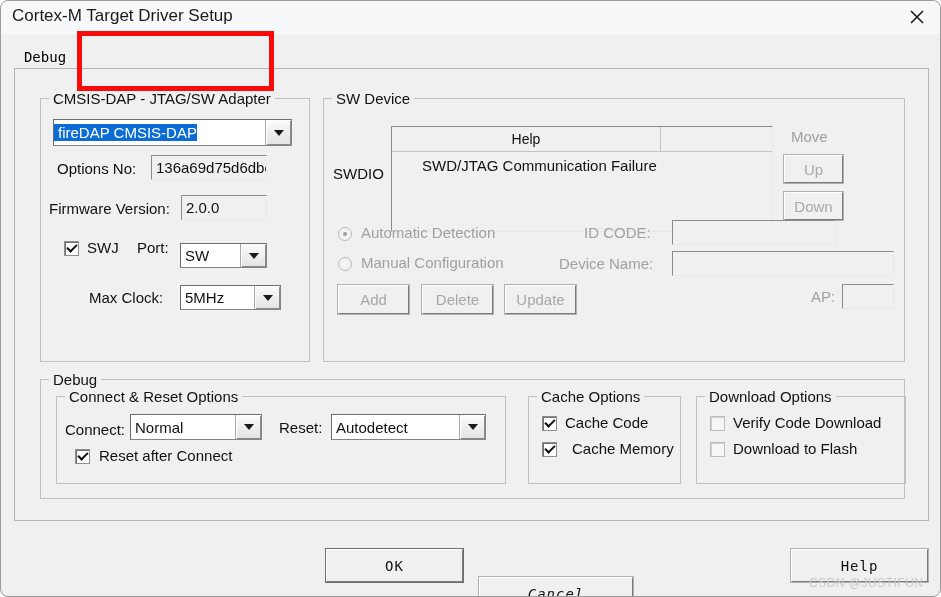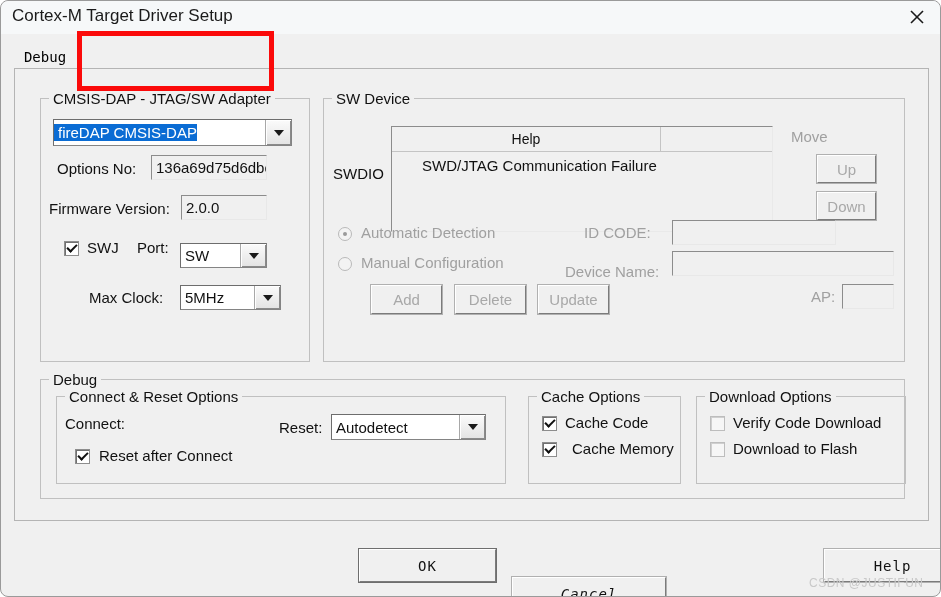--- a/index.html
+++ b/index.html
@@ -157,21 +157,21 @@
     border-radius:50%;background:#9a9a9a;
   }
 
   .btn{
     position:absolute;box-sizing:border-box;
     background:#f0f0f0;
     border:1px solid #ffffff;
     border-right-color:#7b7b7b;border-bottom-color:#7b7b7b;
     outline:1px solid #b0b0b0;
     display:flex;align-items:center;justify-content:center;
-    font-size:15px;color:#111;margin-left:33px;
+    font-size:15px;color:#111;
   }
   .btn.dim{color:#a8a8a8;}
   .btn.mono{
     font-family:"DejaVu Sans Mono","Liberation Mono",monospace;
     font-size:14px;letter-spacing:1px;
   }
   .btn.default{
     outline:1px solid #6e6e6e;
   }
 
@@ -304,38 +304,44 @@
 
       <div class="radio on" style="left:14px;top:128px;"></div>
       <div class="lbl dim" style="left:37px;top:125px;">Automatic Detection</div>
 
       <div class="radio" style="left:14px;top:158px;"></div>
       <div class="lbl dim" style="left:37px;top:155px;">Manual Configuration</div>
 
       <div class="lbl dim" style="left:260px;top:125px;">ID CODE:</div>
       <div class="tfield" style="left:348px;top:121px;width:164px;height:25px;"></div>
 
-      <div class="lbl dim" style="left:241px;top:156px;margin-top:8px;">Device Name:</div>
+      <div class="lbl dim" style="left:235px;top:156px;">Device Name:</div>
       <div class="tfield" style="left:348px;top:152px;width:222px;height:25px;"></div>
 
       <div class="btn dim" style="left:14px;top:186px;width:71px;height:29px;">Add</div>
       <div class="btn dim" style="left:98px;top:186px;width:71px;height:29px;">Delete</div>
       <div class="btn dim" style="left:181px;top:186px;width:71px;height:29px;">Update</div>
 
       <div class="lbl dim" style="left:487px;top:189px;">AP:</div>
       <div class="tfield" style="left:518px;top:185px;width:52px;height:25px;"></div>
     </div>
 
     <div class="group" style="left:25px;top:310px;width:865px;height:120px;">
       <div class="group-title">Debug</div>
 
       <div class="group" style="left:15px;top:16px;width:450px;height:88px;">
         <div class="group-title">Connect &amp; Reset Options</div>
 
-        <div class="lbl" style="left:8px;top:18px;">Connect:</div>
+        <div class="lbl" style="left:8px;top:24px;">Connect:</div>
+        <div class="combo" style="left:73px;top:17px;width:132px;height:26px;">
+          <span class="val">Normal</span>
+          <span class="arrow">
+              <i></i>
+            </span>
+        </div>
 
         <div class="lbl" style="left:222px;top:22px;">Reset:</div>
         <div class="combo" style="left:274px;top:17px;width:155px;height:26px;">
           <span class="val">Autodetect</span>
           <span class="arrow">
               <i></i>
             </span>
         </div>
 
         <div class="chk on" style="left:18px;top:52px;"></div>

